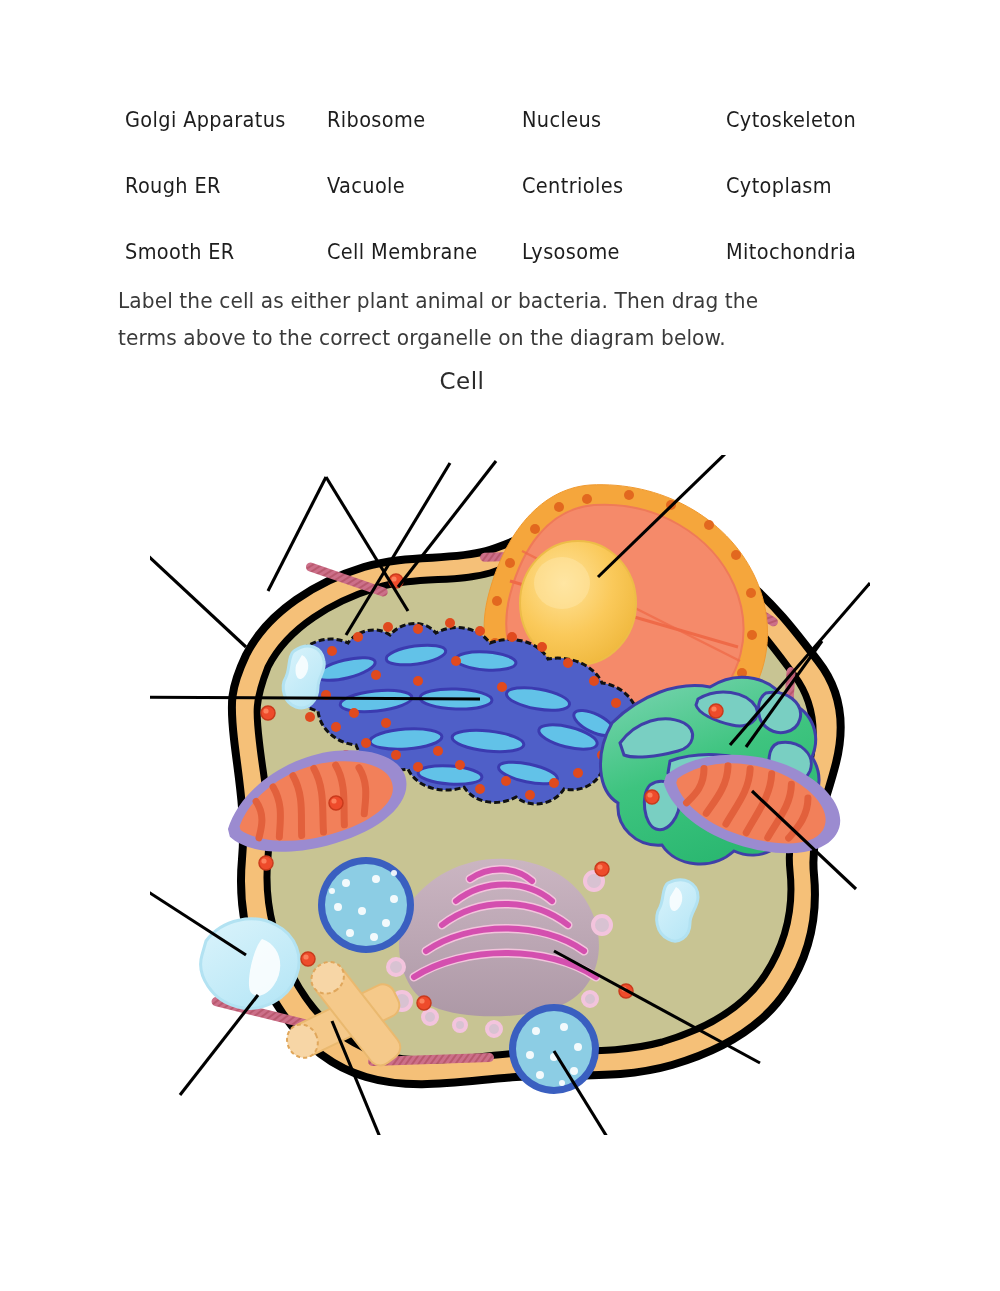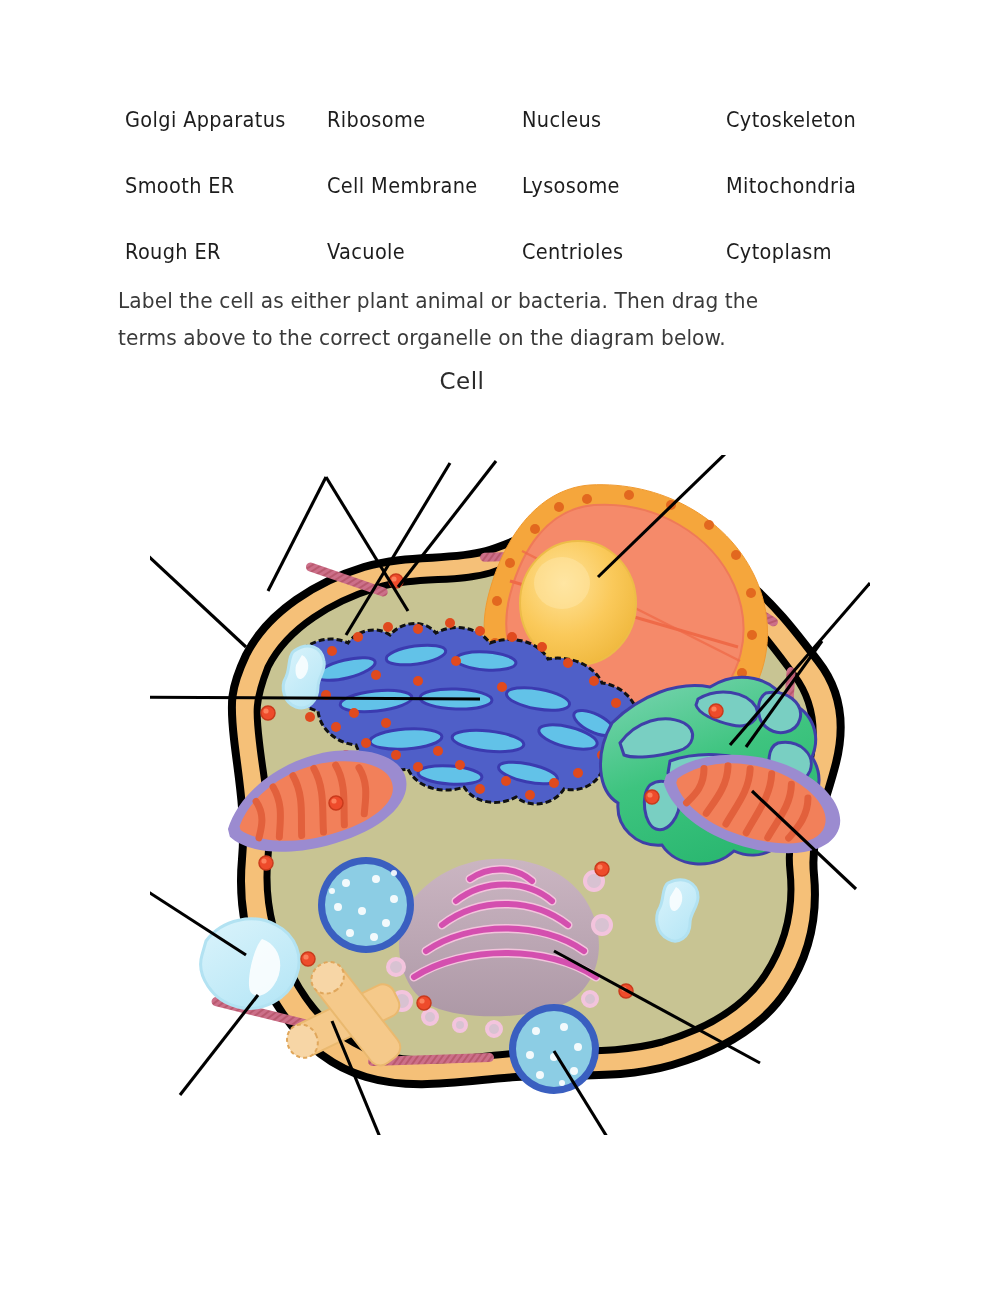--- a/index.html
+++ b/index.html
@@ -97,31 +97,31 @@
 <div id="word-bank">
 
   <div class="bank-row">
     <span class="bank-term col-1">Golgi Apparatus</span>
     <span class="bank-term col-2">Ribosome</span>
     <span class="bank-term col-3">Nucleus</span>
     <span class="bank-term col-4">Cytoskeleton</span>
   </div>
 
   <div class="bank-row">
+    <span class="bank-term col-1">Rough ER</span>
+    <span class="bank-term col-2">Vacuole</span>
+    <span class="bank-term col-3">Centrioles</span>
+    <span class="bank-term col-4">Cytoplasm</span>
+  </div>
+
+  <div class="bank-row">
     <span class="bank-term col-1">Smooth ER</span>
     <span class="bank-term col-2">Cell Membrane</span>
     <span class="bank-term col-3">Lysosome</span>
     <span class="bank-term col-4">Mitochondria</span>
-  </div>
-
-  <div class="bank-row">
-    <span class="bank-term col-1">Rough ER</span>
-    <span class="bank-term col-2">Vacuole</span>
-    <span class="bank-term col-3">Centrioles</span>
-    <span class="bank-term col-4">Cytoplasm</span>
   </div>
 
 </div>
 
 <div id="instructions">
   <div>Label the cell as either plant animal or bacteria.  Then drag the</div>
   <div>terms above to the correct organelle on the diagram below.</div>
 </div>
 
 <div id="cell-heading">Cell</div>

